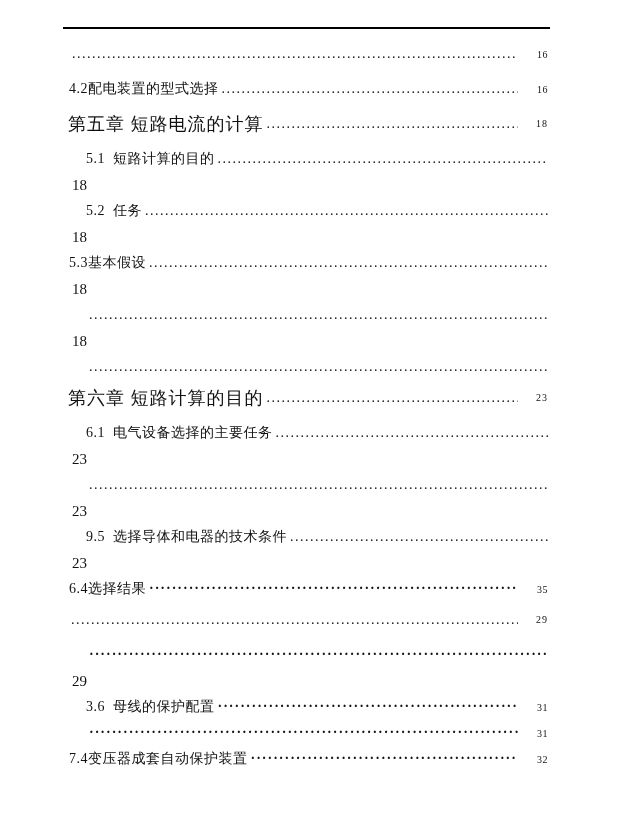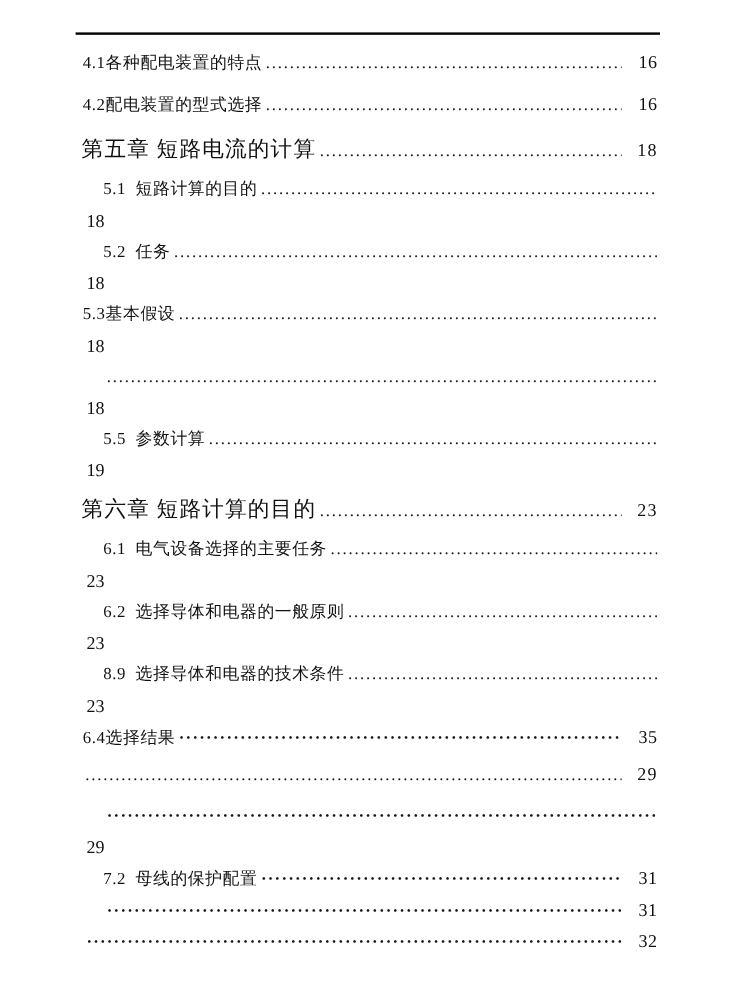--- a/index.html
+++ b/index.html
@@ -42,20 +42,21 @@
   .row.wide {
     height: 35px;
     line-height: 35px;
   }
   .row.chapter {
     margin-top: 5px;
     margin-bottom: 9px;
     font-size: 18px;
     font-weight: 500;
     letter-spacing: 1px;
+    align-items: flex-end;
   }
   .row.section { font-size: 14px; letter-spacing: 0.5px; }
   .row.pagenum { font-size: 15px; }
   .indent-ch { margin-left: 68px; }
   .indent-a  { margin-left: 69px; }
   .indent-b  { margin-left: 86px; }
   .indent-p  { margin-left: 72px; }
   .label {
     white-space: pre;
     flex: none;
@@ -71,32 +72,31 @@
   }
   .leader.mid {
     font-weight: bold;
     letter-spacing: 1px;
   }
   .pagecol {
     flex: none;
     min-width: 22px;
     padding-left: 8px;
     text-align: right;
-    font-size: 15px;
+    font-size: 10px;
     white-space: nowrap;
   }
 </style>
 </head>
 <body>
 
 <div class="page">
   <div class="header-rule"></div>
   <div class="toc">
       <div class="row section indent-a wide">
-    <span class="label">4.1各种配电装置的特点</span>
     <span class="leader" aria-hidden="true">............................................................................................................................................................................................................................................................................................................</span>
     <span class="pagecol">16</span>
   </div>
       <div class="row section indent-a wide">
     <span class="label">4.2配电装置的型式选择</span>
     <span class="leader" aria-hidden="true">............................................................................................................................................................................................................................................................................................................</span>
     <span class="pagecol">16</span>
   </div>
       <div class="row chapter indent-ch">
     <span class="label">第五章 短路电流的计算</span>
@@ -132,53 +132,47 @@
   </div>
       <div class="row section indent-b">
     <span class="leader" aria-hidden="true">............................................................................................................................................................................................................................................................................................................</span>
 
   </div>
       <div class="row pagenum indent-p">
     <span class="label">18</span>
 
   </div>
       <div class="row section indent-b">
-    <span class="label">5.5  参数计算</span>
-    <span class="leader" aria-hidden="true">............................................................................................................................................................................................................................................................................................................</span>
-
-  </div>
-      <div class="row pagenum indent-p">
-    <span class="label">19</span>
+    <span class="leader" aria-hidden="true">............................................................................................................................................................................................................................................................................................................</span>
 
   </div>
       <div class="row chapter indent-ch">
     <span class="label">第六章 短路计算的目的</span>
     <span class="leader" aria-hidden="true">............................................................................................................................................................................................................................................................................................................</span>
     <span class="pagecol">23</span>
   </div>
       <div class="row section indent-b">
     <span class="label">6.1  电气设备选择的主要任务</span>
     <span class="leader" aria-hidden="true">............................................................................................................................................................................................................................................................................................................</span>
 
   </div>
       <div class="row pagenum indent-p">
     <span class="label">23</span>
 
   </div>
       <div class="row section indent-b">
-    <span class="label">6.2  选择导体和电器的一般原则</span>
     <span class="leader" aria-hidden="true">............................................................................................................................................................................................................................................................................................................</span>
 
   </div>
       <div class="row pagenum indent-p">
     <span class="label">23</span>
 
   </div>
       <div class="row section indent-b">
-    <span class="label">8.9  选择导体和电器的技术条件</span>
+    <span class="label">9.5  选择导体和电器的技术条件</span>
     <span class="leader" aria-hidden="true">............................................................................................................................................................................................................................................................................................................</span>
 
   </div>
       <div class="row pagenum indent-p">
     <span class="label">23</span>
 
   </div>
       <div class="row section indent-a">
     <span class="label">6.4选择结果</span>
     <span class="leader mid" aria-hidden="true">············································································································································································································································································································</span>
@@ -190,26 +184,27 @@
   </div>
       <div class="row section indent-b">
     <span class="leader mid" aria-hidden="true">············································································································································································································································································································</span>
 
   </div>
       <div class="row pagenum indent-p">
     <span class="label">29</span>
 
   </div>
       <div class="row section indent-b">
-    <span class="label">7.2  母线的保护配置</span>
+    <span class="label">3.6  母线的保护配置</span>
     <span class="leader mid" aria-hidden="true">············································································································································································································································································································</span>
     <span class="pagecol">31</span>
   </div>
       <div class="row section indent-b">
     <span class="leader mid" aria-hidden="true">············································································································································································································································································································</span>
     <span class="pagecol">31</span>
   </div>
       <div class="row section indent-a">
+    <span class="label">7.4变压器成套自动保护装置</span>
     <span class="leader mid" aria-hidden="true">············································································································································································································································································································</span>
     <span class="pagecol">32</span>
   </div>
     </div>
 </div>
 
 </body></html>

